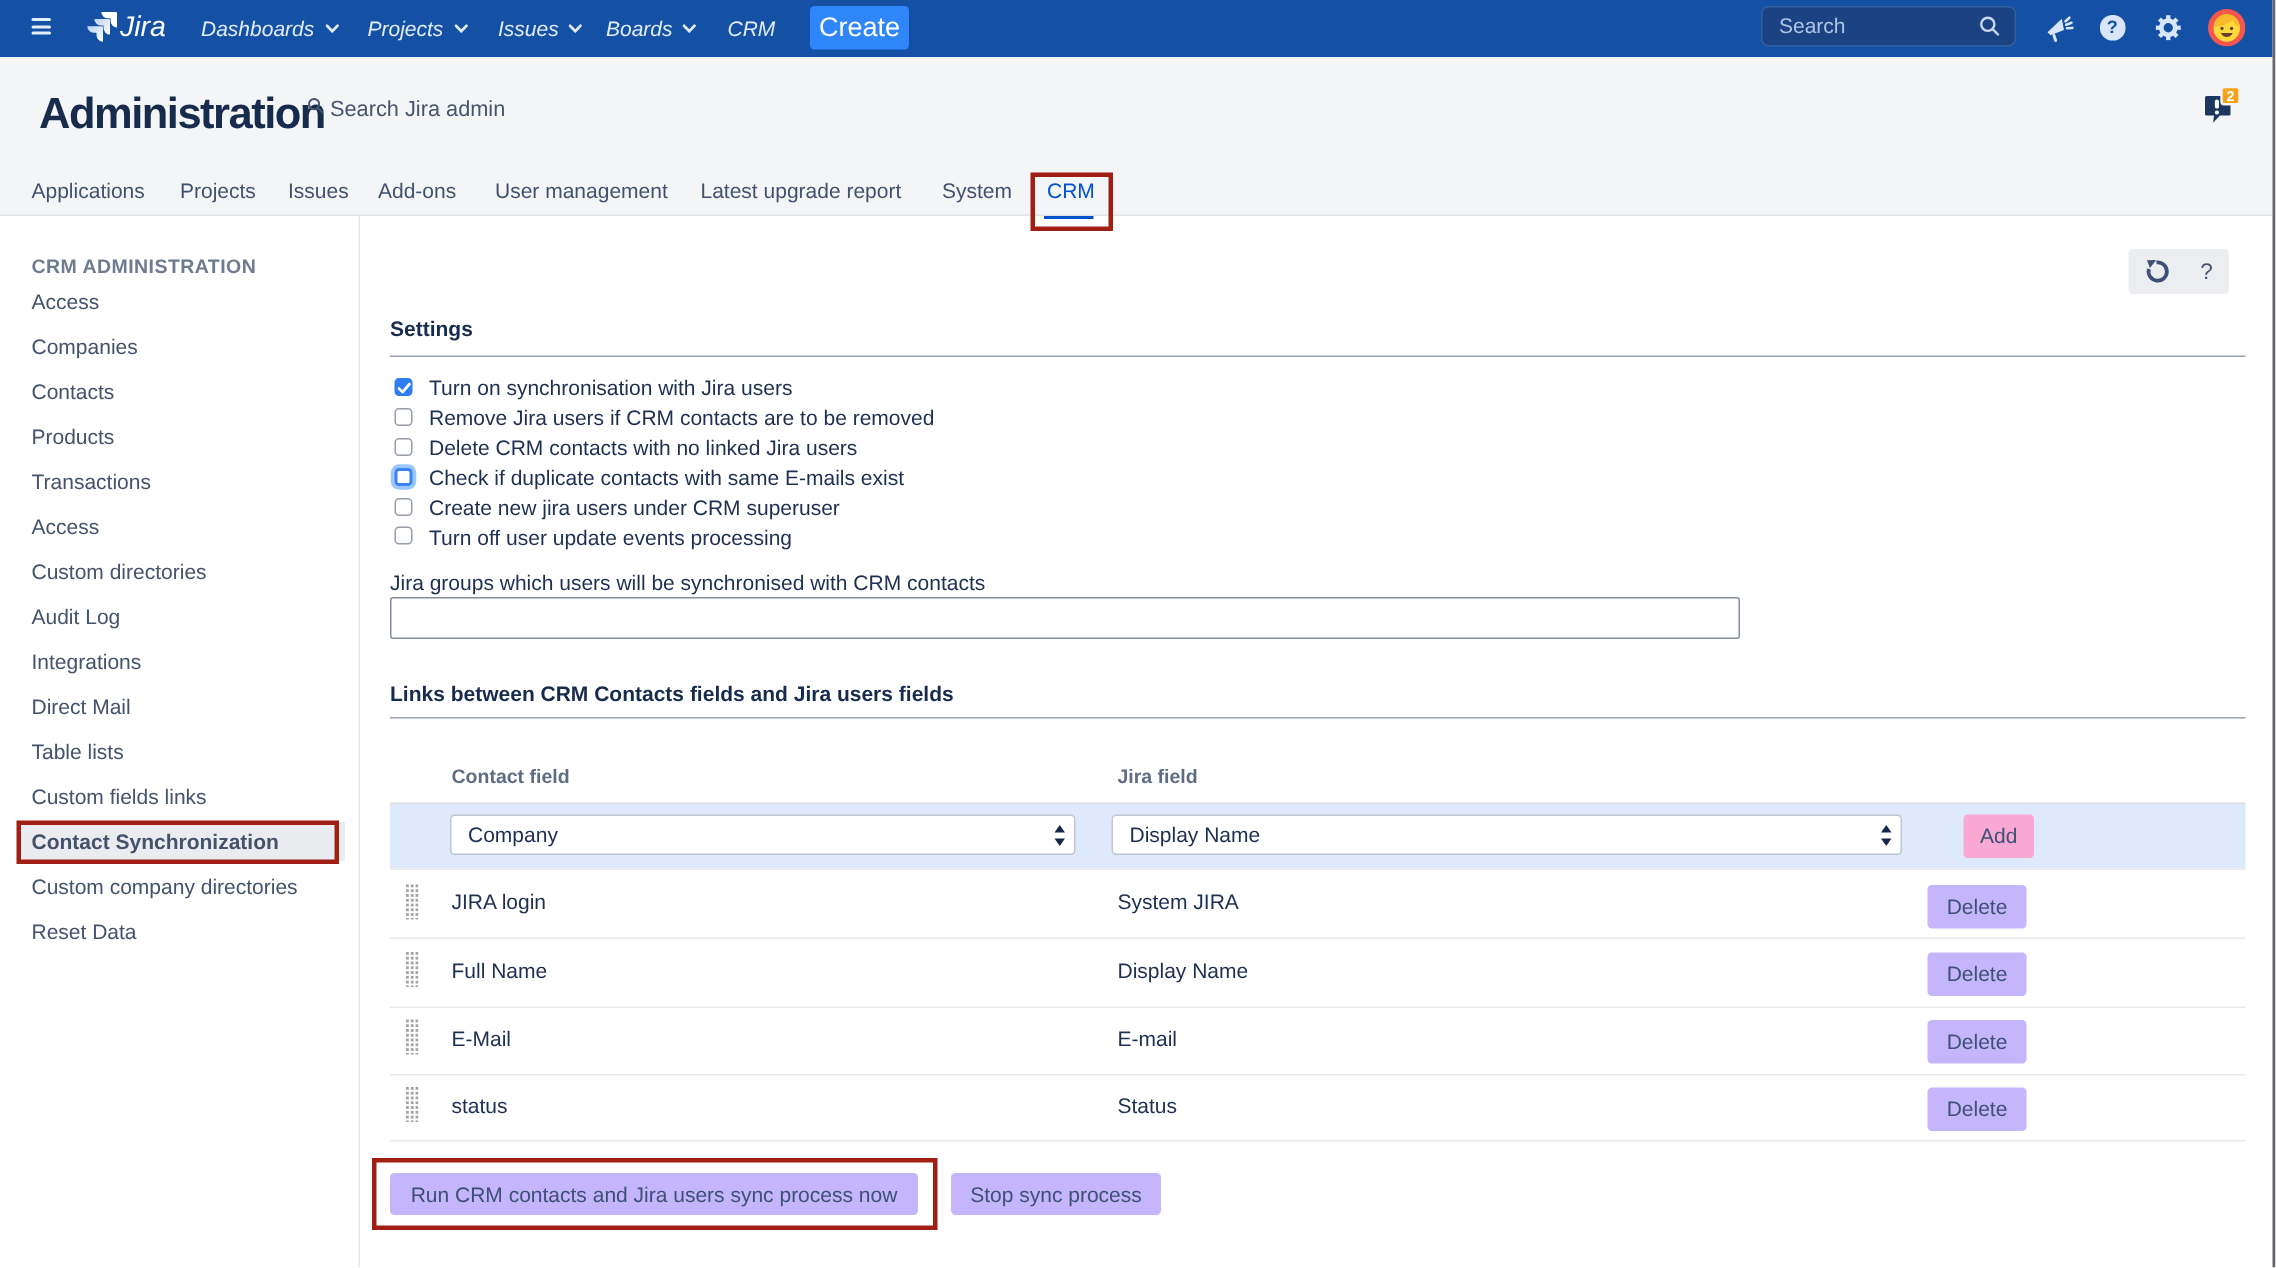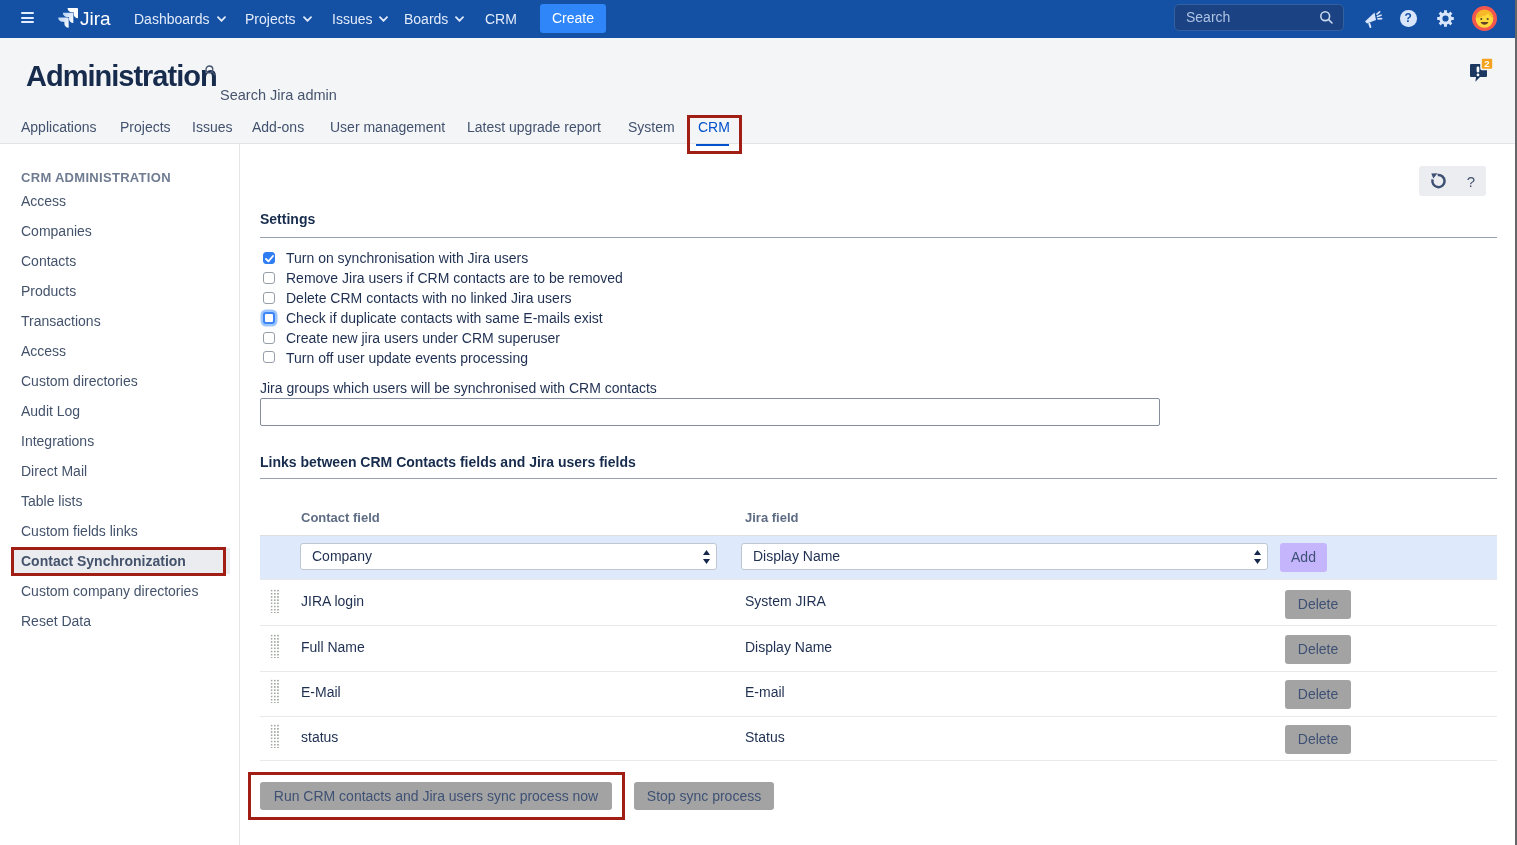--- a/index.html
+++ b/index.html
@@ -2,42 +2,42 @@
 <html><head>
 <meta charset="utf-8">
 <style>
 * { margin:0; padding:0; box-sizing:border-box; }
 html,body { width:1517px; height:845px; overflow:hidden; }
 body { font-family:"Liberation Sans", sans-serif; background:#fff; position:relative; }
 .abs { position:absolute; }
 
 
 #nav { position:absolute; left:0; top:0; width:1515px; height:38px; background:#1450A4; }
-.navtxt { position:absolute; top:0; height:38px; line-height:38px; font-size:14px; font-weight:500; color:#E2EBFA; white-space:nowrap; }
+.navtxt { position:absolute; top:0; height:38px; line-height:38px; font-size:14px; font-weight:500; color:#E2EBFA; white-space:nowrap;font-style:italic; }
 .caret { display:inline-block; vertical-align:middle; margin-left:7px; margin-top:-2px; }
 
 
 #hdr { position:absolute; left:0; top:38px; width:1515px; height:106px; background:#F4F5F7; border-bottom:1px solid #E2E4E8; }
 #title { position:absolute; left:26px; top:60px; font-size:29px; font-weight:bold; letter-spacing:-1px; color:#172B4D; }
-#srchadmin { position:absolute; left:220px; top:65px; font-size:14.5px; color:#47546E;margin-top:22px; }
+#srchadmin { position:absolute; left:220px; top:65px; font-size:14.5px; color:#47546E; }
 .tab { position:absolute; top:119px; font-size:14px; color:#42526E; white-space:nowrap; }
 
 
 #side { position:absolute; left:0; top:144px; width:240px; height:701px; background:#fff; border-right:1px solid #E3E5E9; }
 .sitem { position:absolute; left:21px; font-size:14px; color:#44536B; white-space:nowrap; }
 
 
 .h2 { position:absolute; font-size:14px; font-weight:bold; color:#172B4D; }
 .hr { position:absolute; left:260px; width:1237px; height:1px; background:#98A1B0; }
 .cblabel { position:absolute; left:286px; font-size:14px; color:#1E2F51; white-space:nowrap; }
 .cb { position:absolute; left:263px; width:12px; height:12px; border:1.5px solid #969EA9; border-radius:3px; background:#fff; }
 .thead { position:absolute; font-size:13px; font-weight:bold; color:#5E6C84; }
 .rowline { position:absolute; left:260px; width:1237px; height:1px; background:#E7E9EC; }
 .celltxt { position:absolute; font-size:14px; color:#1E2F51; white-space:nowrap; }
-.gbtn { position:absolute; background:#a3a3a3; border-radius:3px; color:#3E5174; font-size:14px; text-align:center; }
+.gbtn { position:absolute; background:#c4b5fd; border-radius:3px; color:#3E5174; font-size:14px; text-align:center; }
 .sel { position:absolute; height:27px; background:#fff; border:1px solid #C0C6CF; border-radius:3px; font-size:14px; color:#1E2F51; line-height:25px; padding-left:11px; }
 .selarr { position:absolute; right:5px; top:5px; }
 .handle { position:absolute; left:270px; width:9px; height:24px;
   background-image:radial-gradient(circle, #A2A7A0 0.9px, rgba(0,0,0,0) 1.1px);
   background-size:3.2px 3.2px; background-position:0 0; }
 .redbox { position:absolute; border:3px solid #A01E14; }
 </style>
 </head>
 <body>
 
@@ -65,21 +65,21 @@
   <span class="navtxt" style="left:245px">Projects<svg class="caret" width="9" height="6" viewBox="0 0 9 6">
         <path d="M1 1.2 4.5 4.8 8 1.2" stroke="#E2EBFA" stroke-width="1.8" fill="none" stroke-linecap="round"></path>
       </svg></span>
   <span class="navtxt" style="left:332px">Issues<svg class="caret" width="9" height="6" viewBox="0 0 9 6">
         <path d="M1 1.2 4.5 4.8 8 1.2" stroke="#E2EBFA" stroke-width="1.8" fill="none" stroke-linecap="round"></path>
       </svg></span>
   <span class="navtxt" style="left:404px">Boards<svg class="caret" width="9" height="6" viewBox="0 0 9 6">
         <path d="M1 1.2 4.5 4.8 8 1.2" stroke="#E2EBFA" stroke-width="1.8" fill="none" stroke-linecap="round"></path>
       </svg></span>
   <span class="navtxt" style="left:485px">CRM</span>
-  <div class="abs" style="left:540px;top:4px;width:66px;height:29px;background:#2F86F8;border-radius:3px;color:#fff;font-size:14px;font-weight:500;text-align:center;line-height:29px">Create</div>
+  <div class="abs" style="left:540px;top:4px;width:66px;height:29px;background:#2F86F8;border-radius:3px;color:#fff;font-size:18px;font-weight:500;text-align:center;line-height:29px">Create</div>
 
   <div class="abs" style="left:1174px;top:4px;width:170px;height:27px;background:#1B4383;border:1px solid #33609F;border-radius:5px;">
     <span style="position:absolute;left:11px;top:4px;font-size:14px;color:#AFC3E4">Search</span>
     <svg style="position:absolute;right:9px;top:5px" width="15" height="15" viewBox="0 0 15 15">
         <circle cx="6.2" cy="6.2" r="4.4" stroke="#C9D7EF" stroke-width="1.6" fill="none"></circle>
         <path d="M9.6 9.6 13 13" stroke="#C9D7EF" stroke-width="1.6" stroke-linecap="round"></path>
       </svg>
   </div>
 
   <svg class="abs" style="left:1363px;top:9px" width="20" height="20" viewBox="0 0 20 20">
@@ -198,21 +198,21 @@
       <path d="M4.5 1 8 6H1z" fill="#15284B"></path>
       <path d="M4.5 15 1 10h7z" fill="#15284B"></path>
     </svg>
 </div>
 <div class="sel" style="left:741px;top:543px;width:527px">Display Name
   <svg class="selarr" width="9" height="16" viewBox="0 0 9 16">
       <path d="M4.5 1 8 6H1z" fill="#15284B"></path>
       <path d="M4.5 15 1 10h7z" fill="#15284B"></path>
     </svg>
 </div>
-<div class="gbtn" style="left:1280px;top:543px;width:47px;height:29px;line-height:29px;background:#c4b5fd">Add</div>
+<div class="gbtn" style="left:1309px;top:543px;width:47px;height:29px;line-height:29px;background:#f9a8d4">Add</div>
 
 <div class="rowline" style="top:579px"></div>
 <div class="handle" style="top:589px"></div>
 <div class="celltxt" style="left:301px;top:593px">JIRA login</div>
 <div class="celltxt" style="left:745px;top:593px">System JIRA</div>
 <div class="gbtn" style="left:1285px;top:590px;width:66px;height:29px;line-height:29px">Delete</div>
 
 <div class="rowline" style="top:625px"></div>
 <div class="handle" style="top:634px"></div>
 <div class="celltxt" style="left:301px;top:639px">Full Name</div>

